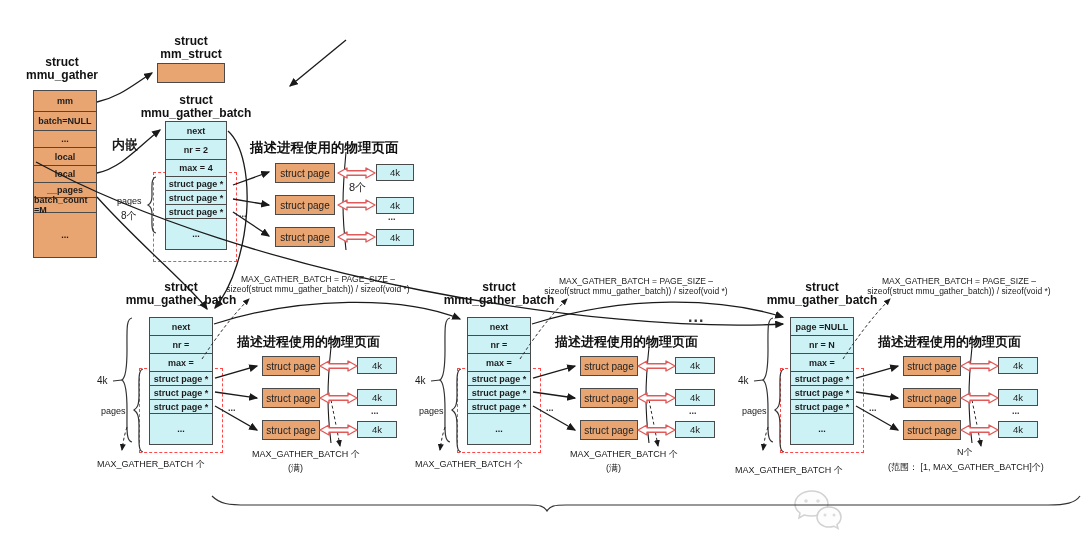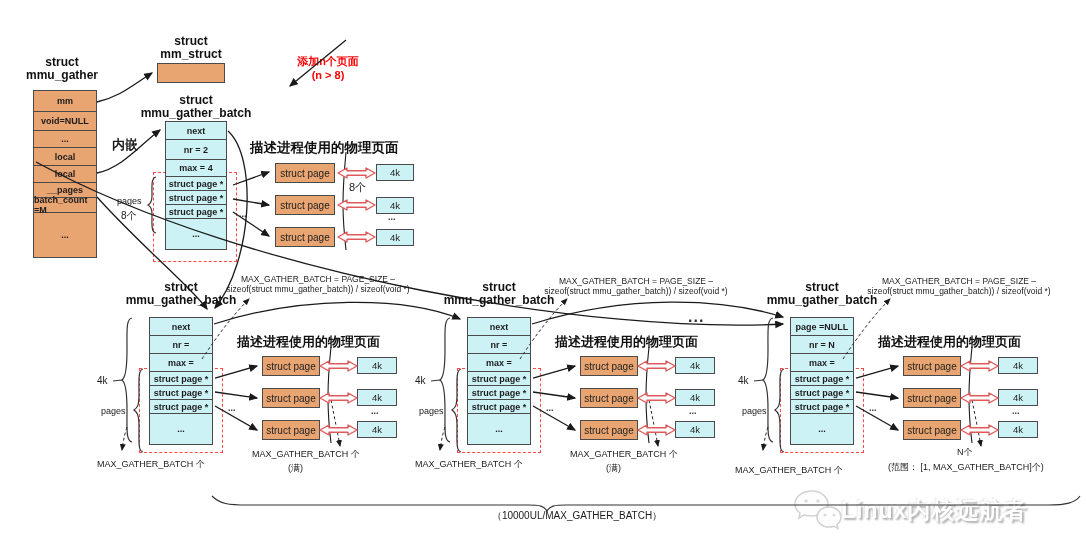--- a/index.html
+++ b/index.html
@@ -33,40 +33,36 @@
 <body>
 
 <div id="canvas">
 
   <div class="t struct-title" style="left:12px;top:56px;width:100px;">
     <div>struct</div>
     <div>mmu_gather</div>
   </div>
   <div class="box orange rows" style="left:33px;top:90px;width:64px;">
     <div class="row" style="height:21px">mm</div>
-    <div class="row" style="height:19px">void=NULL</div>
+    <div class="row" style="height:19px">batch=NULL</div>
     <div class="row" style="height:17px">...</div>
     <div class="row" style="height:18px">local</div>
     <div class="row" style="height:17px">local</div>
     <div class="row" style="height:15px">__pages</div>
     <div class="row" style="height:15px">batch_count =M</div>
     <div class="row" style="height:44px">...</div>
   </div>
 
   <div class="t struct-title" style="left:141px;top:35px;width:100px;">
     <div>struct</div>
     <div>mm_struct</div>
   </div>
   <div class="box orange" style="left:157px;top:63px;width:68px;height:20px;"></div>
 
   <div class="t" style="left:112px;top:136px;font-weight:bold;font-size:13px;">内嵌</div>
-  <div class="t rednote" style="left:268px;top:54px;width:120px;">
-    <div>添加n个页面</div>
-    <div>(n &gt; 8)</div>
-  </div>
 
   <div class="t struct-title" style="left:131px;top:94px;width:130px;">
     <div>struct</div>
     <div>mmu_gather_batch</div>
   </div>
   <div class="dashed" style="left:153px;top:172px;width:84px;height:90px;"></div>
   <div class="box cyan rows" style="left:165px;top:121px;width:62px;">
     <div class="row" style="height:18px">next</div>
     <div class="row" style="height:20px">nr = 2</div>
     <div class="row" style="height:17px">max = 4</div>
@@ -184,38 +180,36 @@
   <div class="pagebox" style="left:903px;top:388px;width:58px;height:20px;">struct page</div>
   <div class="pagebox" style="left:903px;top:420px;width:58px;height:20px;">struct page</div>
   <div class="framebox" style="left:998px;top:357px;width:40px;height:17px;">4k</div>
   <div class="framebox" style="left:998px;top:389px;width:40px;height:17px;">4k</div>
   <div class="framebox" style="left:998px;top:421px;width:40px;height:17px;">4k</div>
   <div class="t ellip tiny" style="left:1012px;top:406px;">...</div>
   <div class="t tiny" style="left:957px;top:446px;">N个</div>
   <div class="t tiny" style="left:888px;top:461px;">(范围： [1, MAX_GATHER_BATCH]个)</div>
 
   <div class="t" style="left:457px;top:509px;width:240px;text-align:center;font-size:10px;">
-    <div>（10000UL/MAX_GATHER_BATCH）</div>
   </div>
 
   <div class="wicon">
     <svg width="52" height="46" viewBox="0 0 52 46">
       <g fill="#fdfdfd" stroke="#d2d2d2" stroke-width="1.5">
         <path d="M21,4 C11,4 4,10 4,17 C4,21 6,24 9,26 L8,31 L13,28 C15.5,28.7 18,29 21,29 C30,29 37,23.5 37,17 C37,10 30,4 21,4 Z"></path>
         <path d="M38,20 C31,20 26,24.5 26,30 C26,35.5 31,40 38,40 C39.8,40 41.5,39.7 43,39.2 L47,41.5 L46,37.5 C48.5,35.7 50,33 50,30 C50,24.5 45,20 38,20 Z"></path>
       </g>
       <g fill="#dcdcdc">
         <circle cx="15" cy="14" r="1.8"></circle>
           <circle cx="27" cy="14" r="1.8"></circle>
         <circle cx="34" cy="28" r="1.5"></circle>
           <circle cx="43" cy="28" r="1.5"></circle>
       </g>
     </svg>
   </div>
-  <div class="watermark-text">Linux内核远航者</div>
 
   <svg class="overlay" width="1086" height="559" viewBox="0 0 1086 559">
     <defs>
       <marker id="ah" markerWidth="9" markerHeight="8" refX="6" refY="3" orient="auto">
         <path d="M0,0 L7,3 L0,6 Z" fill="#1a1a1a"></path>
       </marker>
       <g id="dbl">
         <path d="M0,6 L9,1 L9,3.7 L28,3.7 L28,1 L37,6 L28,11 L28,8.3 L9,8.3 L9,11 Z" fill="#ffffff" stroke="#e05a5a" stroke-width="1.4" stroke-linejoin="round"></path>
       </g>
     </defs>

